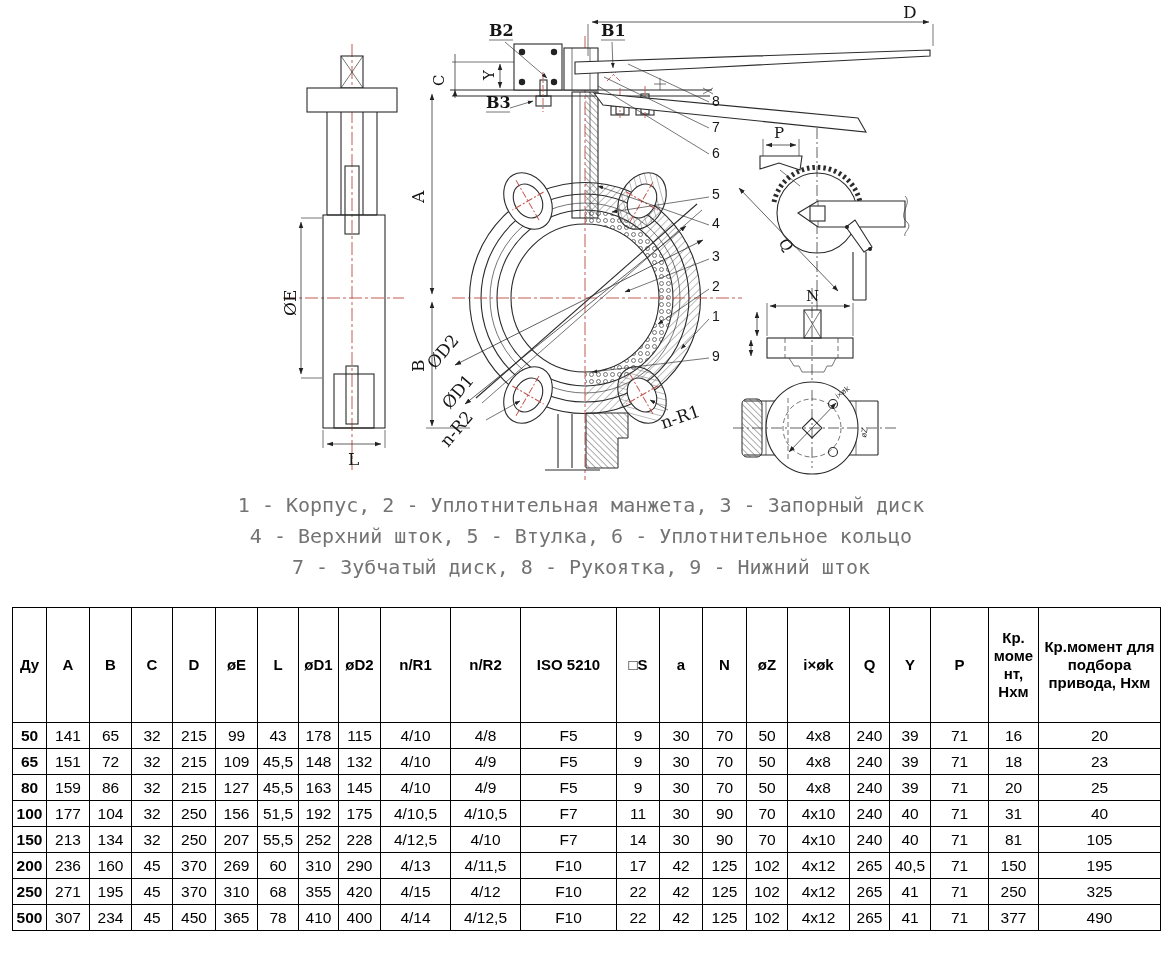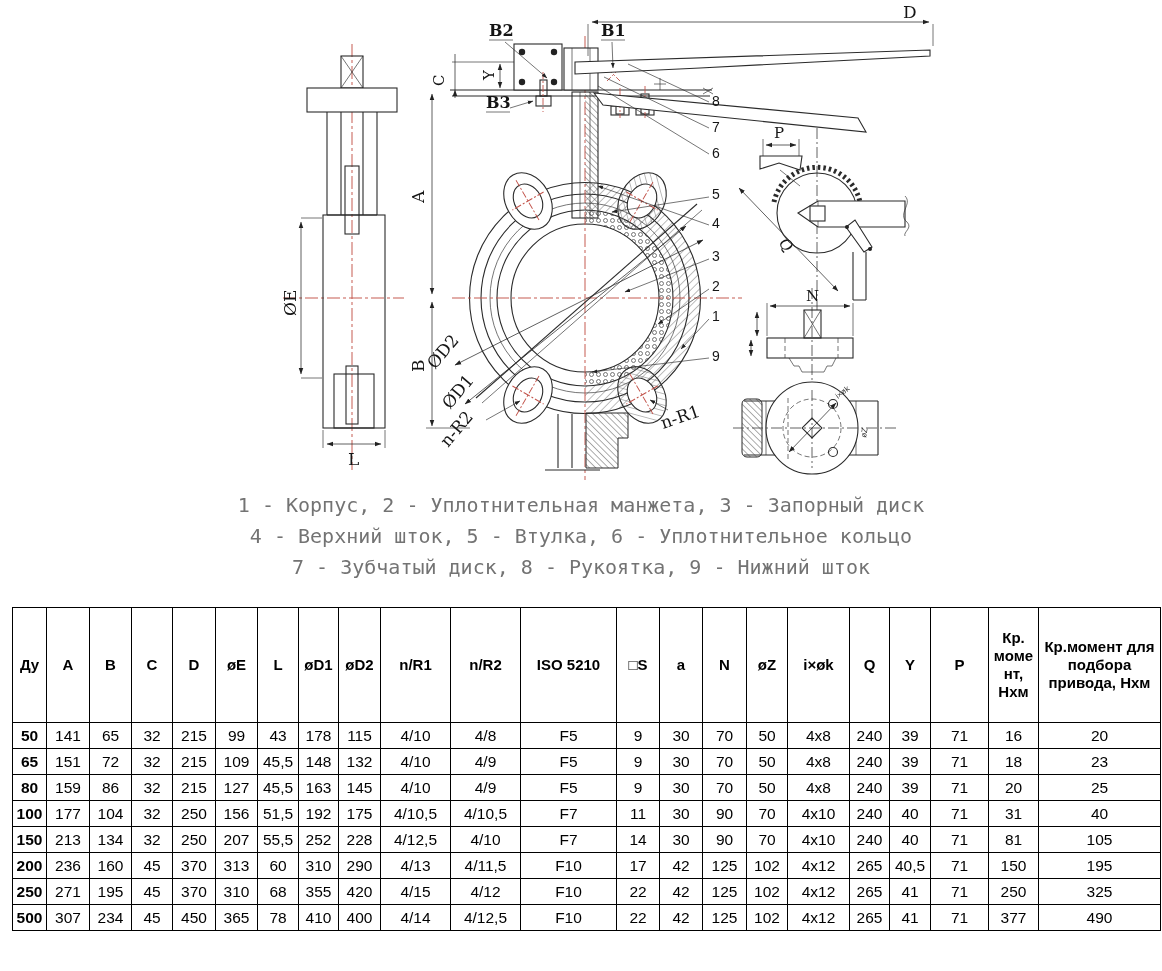--- a/index.html
+++ b/index.html
@@ -436,21 +436,21 @@
         <td>71</td>
         <td>81</td>
         <td>105</td>
       </tr>
       <tr>
         <td class="dn">200</td>
         <td>236</td>
         <td>160</td>
         <td>45</td>
         <td>370</td>
-        <td>313</td>
+        <td>269</td>
         <td>60</td>
         <td>310</td>
         <td>290</td>
         <td>4/13</td>
         <td>4/11,5</td>
         <td>F10</td>
         <td>17</td>
         <td>42</td>
         <td>125</td>
         <td>102</td>

